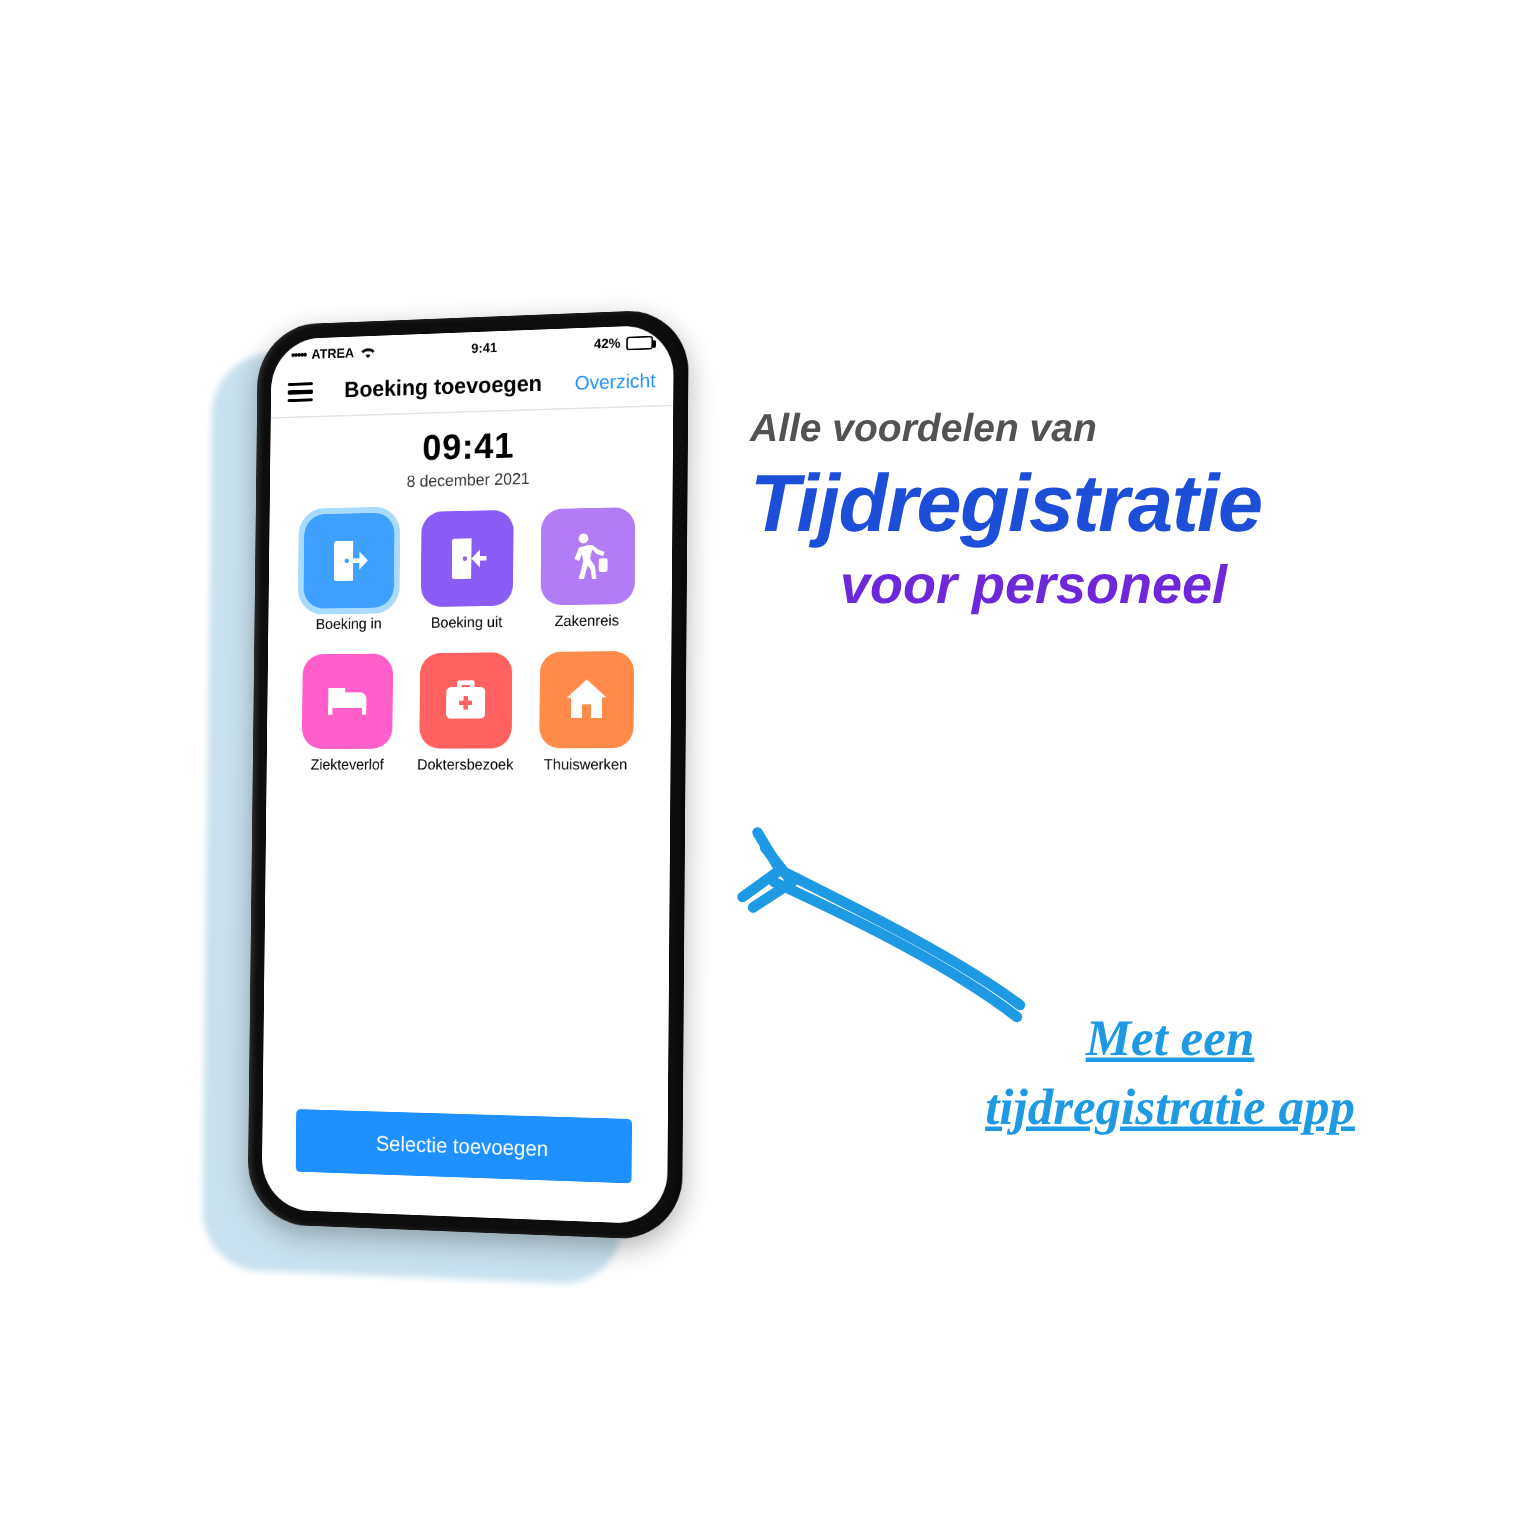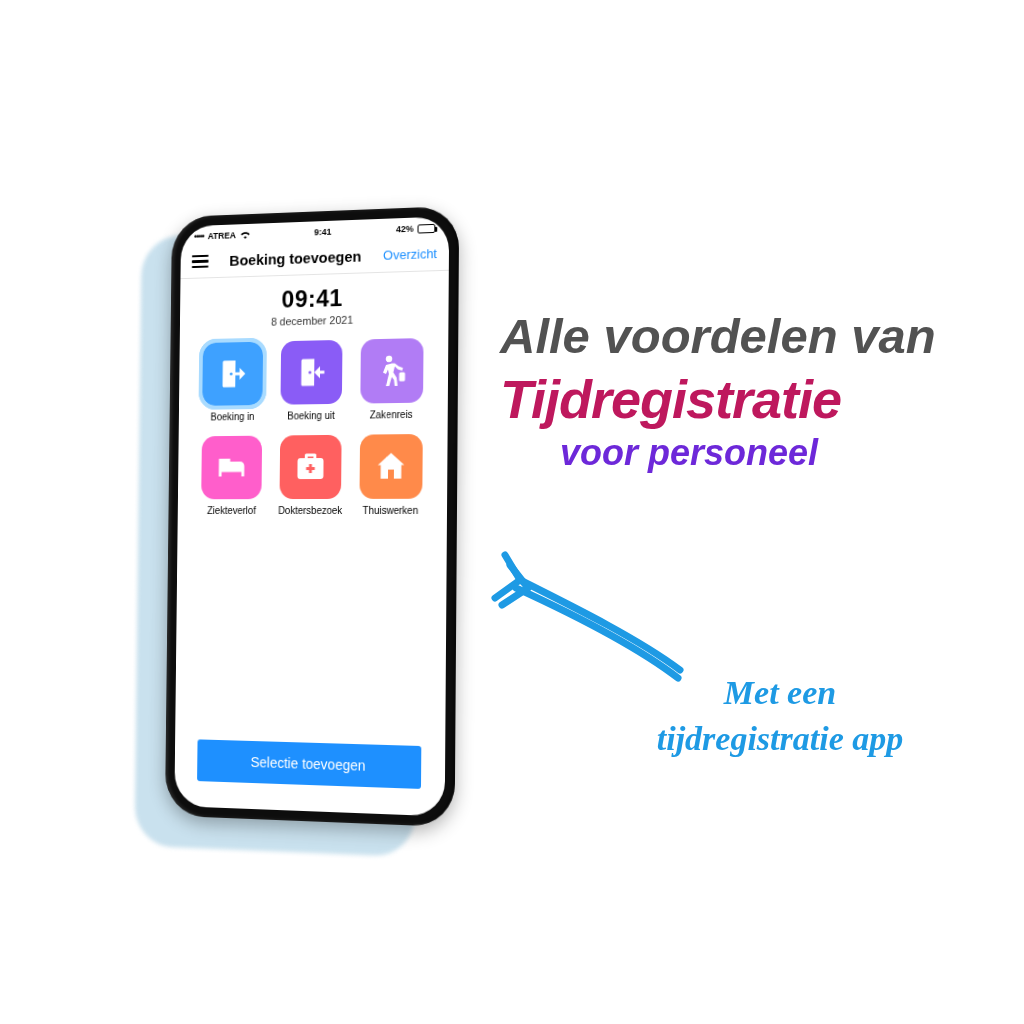--- a/index.html
+++ b/index.html
@@ -142,36 +142,37 @@
   }
 
   
   .copy {
     position:absolute;
     left: 500px;
     top: 270px;
     width: 500px;
     color:#525252;
   }
-  .copy .line1 { font-size:49px; font-weight:700; font-style:italic;margin-top:38px; }
-  .copy .line2 { font-size:54px; font-weight:900; color:#be185d; font-style:italic; margin-top:4px; letter-spacing:-1px;}
+  .copy .line1 { font-size:26px; font-weight:700; font-style:italic; }
+  .copy .line2 { font-size:54px; font-weight:900; color:#1d4ed8; font-style:italic; margin-top:4px; letter-spacing:-1px;}
   .copy .line3 { font-size:36px; font-weight:600; color:#6d28d9; font-style:italic; margin-top:2px; padding-left:60px;}
 
   .handwritten {
     position:absolute;
     left: 560px;
     top: 670px;
     width: 440px;
     color:#1e9ae4;
     font-style:italic;
     font-family: "Segoe Script","Comic Sans MS",cursive;
     font-size:34px;
     line-height:1.35;
     text-align:center;
     font-weight:600;
+    text-decoration:underline;
   }
 
   
   .arrow {
     position:absolute;
     left: 480px;
     top: 520px;
     width: 220px;
     height: 180px;
   }

